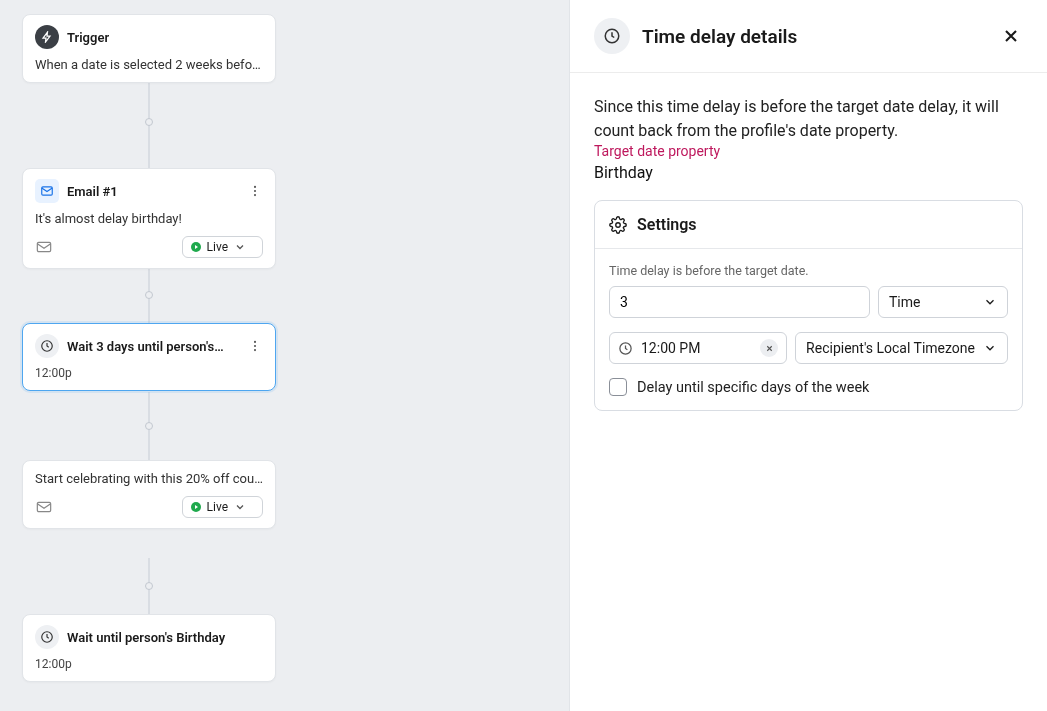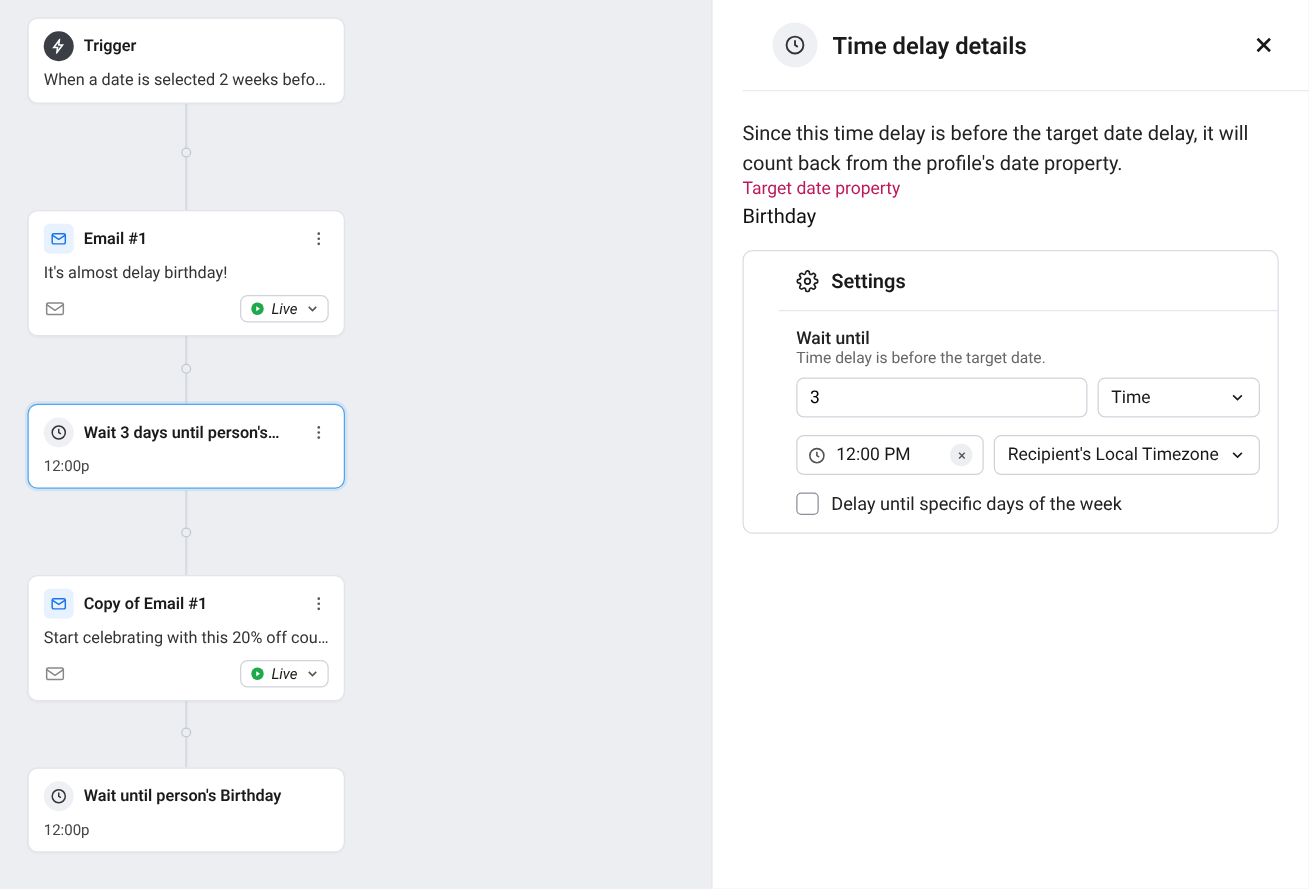--- a/index.html
+++ b/index.html
@@ -88,25 +88,24 @@
     width: 18px; height: 14px;
     display:flex;align-items:center;justify-content:center;
     color:#888;
   }
   .status-chip {
     display: flex;
     align-items: center;
     gap: 6px;
     border: 1px solid #d0d4d9;
     border-radius: 6px;
-    padding: 3px 6px 3px 8px;
+    padding: 3px 16px 3px 8px;
     font-size: 12px;
     cursor: pointer;
     background:#fff;
-    font-style:italic;
   }
   .status-chip .greendot {
     width: 10px; height: 10px;
     background: #1fa94d;
     border-radius: 50%;
     display:flex;align-items:center;justify-content:center;
   }
   .status-chip .greendot::after{
     content:"";
     width:0;height:0;
@@ -145,21 +144,20 @@
     border-left: 1px solid #e1e4e8;
     display: flex;
     flex-direction: column;
   }
   .panel-head {
     display: flex;
     align-items: center;
     gap: 12px;
     padding: 18px 24px;
     border-bottom: 1px solid #ececec;
-    margin-left: 24px;
   }
   .panel-head .ic {
     width: 36px; height: 36px;
     border-radius: 50%;
     background: #eef0f3;
     display:flex;align-items:center;justify-content:center;
     color:#333;
   }
   .panel-head h2 {
     font-size: 19px;
@@ -186,21 +184,20 @@
     margin-bottom: 4px;
   }
   .panel-value {
     font-size: 16px;
     color: #111;
     margin-bottom: 18px;
   }
   .settings-box {
     border: 1px solid #d9dde3;
     border-radius: 8px;
-    padding-left: 28px;
   }
   .settings-head {
     display:flex;align-items:center;gap:10px;
     padding: 14px 14px;
     border-bottom: 1px solid #e6e8eb;
   }
   .settings-head h3 {
     font-size: 16px;
     font-weight:600;
   }
@@ -342,36 +339,20 @@
             <circle cx="12" cy="5" r="1.8"></circle>
             <circle cx="12" cy="12" r="1.8"></circle>
             <circle cx="12" cy="19" r="1.8"></circle>
           </svg>
       </div>
     </div>
     <div class="card-small">12:00p</div>
   </div>
 
   <div class="card" style="top:460px;">
-    <div class="card-head">
-      <div class="icon-square blue">
-        <svg width="14" height="14" viewBox="0 0 24 24" fill="none" stroke="currentColor" stroke-width="2">
-            <rect x="3" y="5" width="18" height="14" rx="2"></rect>
-            <path d="m3 7 9 6 9-6"></path>
-          </svg>
-      </div>
-      <div class="title">Copy of Email #1</div>
-      <div class="menu">
-        <svg width="14" height="14" viewBox="0 0 24 24" fill="currentColor">
-            <circle cx="12" cy="5" r="1.8"></circle>
-            <circle cx="12" cy="12" r="1.8"></circle>
-            <circle cx="12" cy="19" r="1.8"></circle>
-          </svg>
-      </div>
-    </div>
     <div class="card-sub">Start celebrating with this 20% off coupon!</div>
     <div class="card-footer">
       <div class="mini-mail">
         <svg width="16" height="12" viewBox="0 0 24 18" fill="none" stroke="currentColor" stroke-width="1.8">
             <rect x="2" y="2" width="20" height="14" rx="2"></rect>
             <path d="m2 4 10 7 10-7"></path>
           </svg>
       </div>
       <div class="status-chip">
         <div class="greendot"></div>
@@ -423,21 +404,20 @@
       <div class="settings-head">
         <span>
           <svg width="18" height="18" viewBox="0 0 24 24" fill="none" stroke="currentColor" stroke-width="1.8">
               <circle cx="12" cy="12" r="3"></circle>
               <path d="M19.4 15a1.7 1.7 0 0 0 .34 1.87l.06.06a2 2 0 1 1-2.83 2.83l-.06-.06a1.7 1.7 0 0 0-1.87-.34 1.7 1.7 0 0 0-1 1.56V21a2 2 0 1 1-4 0v-.09a1.7 1.7 0 0 0-1-1.56 1.7 1.7 0 0 0-1.87.34l-.06.06a2 2 0 1 1-2.83-2.83l.06-.06a1.7 1.7 0 0 0 .34-1.87 1.7 1.7 0 0 0-1.56-1H3a2 2 0 1 1 0-4h.09a1.7 1.7 0 0 0 1.56-1 1.7 1.7 0 0 0-.34-1.87l-.06-.06a2 2 0 1 1 2.83-2.83l.06.06a1.7 1.7 0 0 0 1.87.34H9a1.7 1.7 0 0 0 1-1.56V3a2 2 0 1 1 4 0v.09a1.7 1.7 0 0 0 1 1.56 1.7 1.7 0 0 0 1.87-.34l.06-.06a2 2 0 1 1 2.83 2.83l-.06.06a1.7 1.7 0 0 0-.34 1.87V9a1.7 1.7 0 0 0 1.56 1H21a2 2 0 1 1 0 4h-.09a1.7 1.7 0 0 0-1.56 1z"></path>
             </svg>
         </span>
         <h3>Settings</h3>
       </div>
       <div class="settings-body">
-        <div class="field-label">Wait until</div>
         <div class="field-sub">Time delay is before the target date.</div>
         <div class="row">
           <input class="input" value="3" style="">
           <div class="select">
             <span>Time</span>
             <span>
               <svg width="14" height="14" viewBox="0 0 24 24" fill="none" stroke="currentColor" stroke-width="2.2">
                   <path d="m6 9 6 6 6-6"></path>
                 </svg>
             </span>

